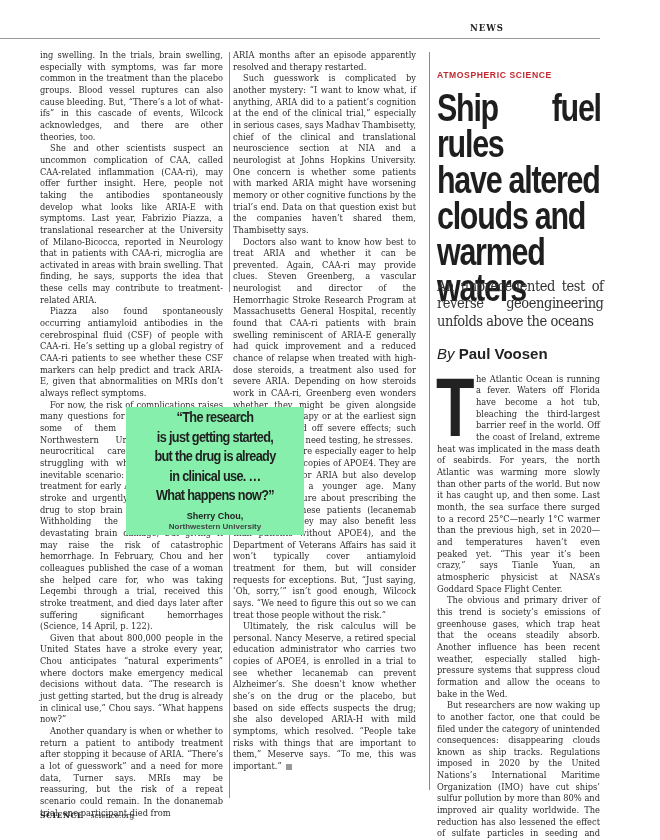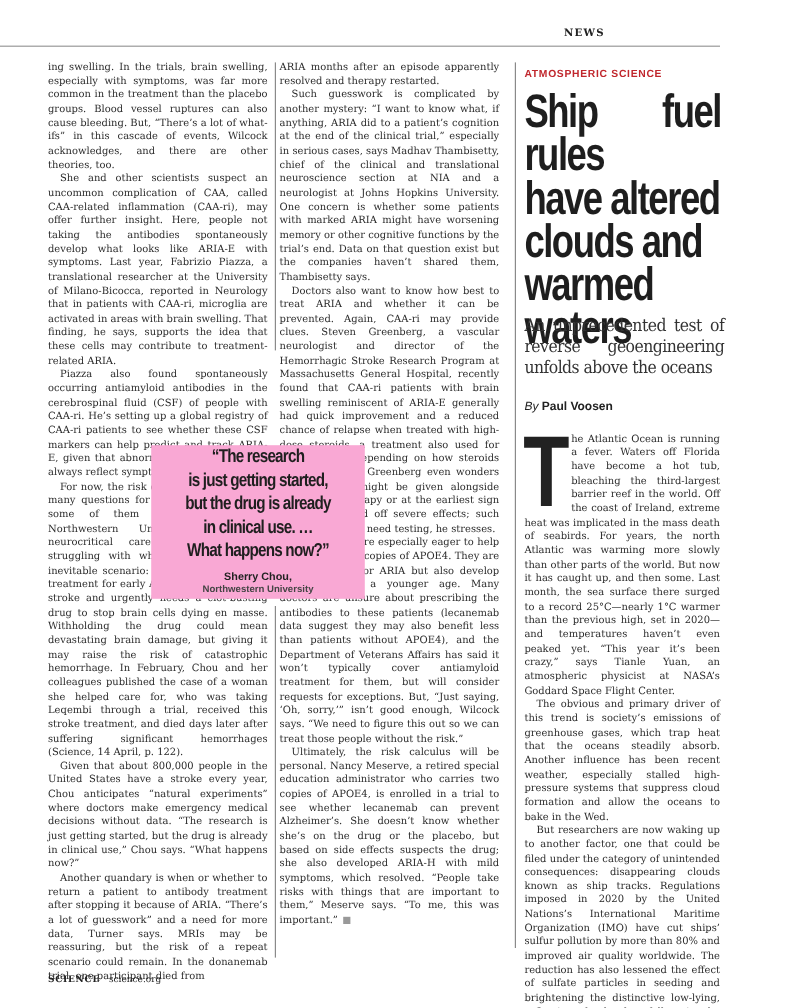--- a/index.html
+++ b/index.html
@@ -31,32 +31,32 @@
   }
   .pq-text {
     font-family: "Liberation Sans", sans-serif; font-weight: bold; font-size: 15.5px; line-height: 19.5px;
     letter-spacing: -0.8px; color: #1f1f1f; transform: scaleX(0.82); transform-origin: center top; white-space: pre-line;
   }
   .pq-name { font-family: "Liberation Sans", sans-serif; font-weight: bold; font-size: 9px; margin-top: 6px; color: #222; }
   .pq-aff { font-family: "Liberation Sans", sans-serif; font-size: 8px; color: #444; margin-top: 1px; font-weight: bold; }
 
   .kicker {
     font-family: "Liberation Sans", sans-serif; font-weight: bold; font-size: 8.6px; letter-spacing: 0.6px; color: #c0272d;
-    margin-top: 6px;
+    margin-top: 20px;
   }
   .headline {
     font-family: "Liberation Sans", sans-serif; font-weight: bold; font-size: 39px; line-height: 36px;
     color: #1e1e1e; letter-spacing: -1.6px; margin-top: 8px;
     transform: scaleX(0.78); transform-origin: left top; width: 210px; white-space: pre-line;
   }
   .dek {
     font-family: "DejaVu Serif", serif; font-size: 14.5px; line-height: 17.5px; color: #333;
     margin-top: -28px; letter-spacing: -0.5px; transform: scaleX(0.9); transform-origin: left top; width: 185px;
   }
-  .byline { font-family: "Liberation Sans", sans-serif; font-size: 10px; margin-top: 18px; color: #222; }
+  .byline { font-family: "Liberation Sans", sans-serif; font-size: 15px; margin-top: 18px; color: #222; }
   .byline .by { font-style: italic; font-weight: normal; }
   .byline .name { font-weight: bold; }
 
   .dropcap {
     float: left; font-family: "Liberation Sans", sans-serif; font-weight: bold; font-size: 84px; line-height: 62px;
     height: 64px; margin: 2px 8px 0 -1px; color: #222; transform: scaleX(0.75); transform-origin: left top; width: 32px;
   }
   .body3 { margin-top: 14px; }
 
   .footer-left {
@@ -94,21 +94,21 @@
   </div>
 
   <div class="col col2">
     <p class="first">ARIA months after an episode apparently resolved and therapy restarted.</p>
     <p>Such guesswork is complicated by another mystery: “I want to know what, if anything, ARIA did to a patient’s cognition at the end of the clinical trial,” especially in serious cases, says Madhav Thambisetty, chief of the clinical and translational neuroscience section at NIA and a neurologist at Johns Hopkins University. One concern is whether some patients with marked ARIA might have worsening memory or other cognitive functions by the trial’s end. Data on that question exist but the companies haven’t shared them, Thambisetty says.</p>
     <p>Doctors also want to know how best to treat ARIA and whether it can be prevented. Again, CAA-ri may provide clues. Steven Greenberg, a vascular neurologist and director of the Hemorrhagic Stroke Research Program at Massachusetts General Hospital, recently found that CAA-ri patients with brain swelling reminiscent of ARIA-E generally had quick improvement and a reduced chance of relapse when treated with high-dose steroids, a treatment also used for severe ARIA. Depending on how steroids work in CAA-ri, Greenberg even wonders whether they might be given alongside antiamyloid therapy or at the earliest sign of ARIA to head off severe effects; such strategies would need testing, he stresses.</p>
     <p>Researchers are especially eager to help people with two copies of APOE4. They are at higher risk for ARIA but also develop Alzheimer’s at a younger age. Many doctors are unsure about prescribing the antibodies to these patients (lecanemab data suggest they may also benefit less than patients without APOE4), and the Department of Veterans Affairs has said it won’t typically cover antiamyloid treatment for them, but will consider requests for exceptions. But, “Just saying, ‘Oh, sorry,’” isn’t good enough, Wilcock says. “We need to figure this out so we can treat those people without the risk.”</p>
     <p><span>Ultimately, the risk calculus will be personal. Nancy Meserve, a retired special education administrator who carries two copies of APOE4, is enrolled in a trial to see whether lecanemab can prevent Alzheimer’s. She doesn’t know whether she’s on the drug or the placebo, but based on side effects suspects the drug; she also developed ARIA-H with mild symptoms, which resolved. “People take risks with things that are important to them,” Meserve says. “To me, this was important.”</span> <span class="end-mark"></span></p>
   </div>
 
-  <div class="pullquote" style="background:#f9a8d4; left:126px; width:170px; padding:0 4px 4px;">
+  <div class="pullquote" style="background:#86efac; left:126px; width:170px; padding:0 4px 4px;margin-top:36px;">
     <div class="pq-text">“The research
 is just getting started,
 but the drug is already
 in clinical use. …
 What happens now?”</div>
     <div class="pq-name">Sherry Chou,</div>
     <div class="pq-aff">Northwestern University</div>
   </div>
 
   <div class="col col3">

